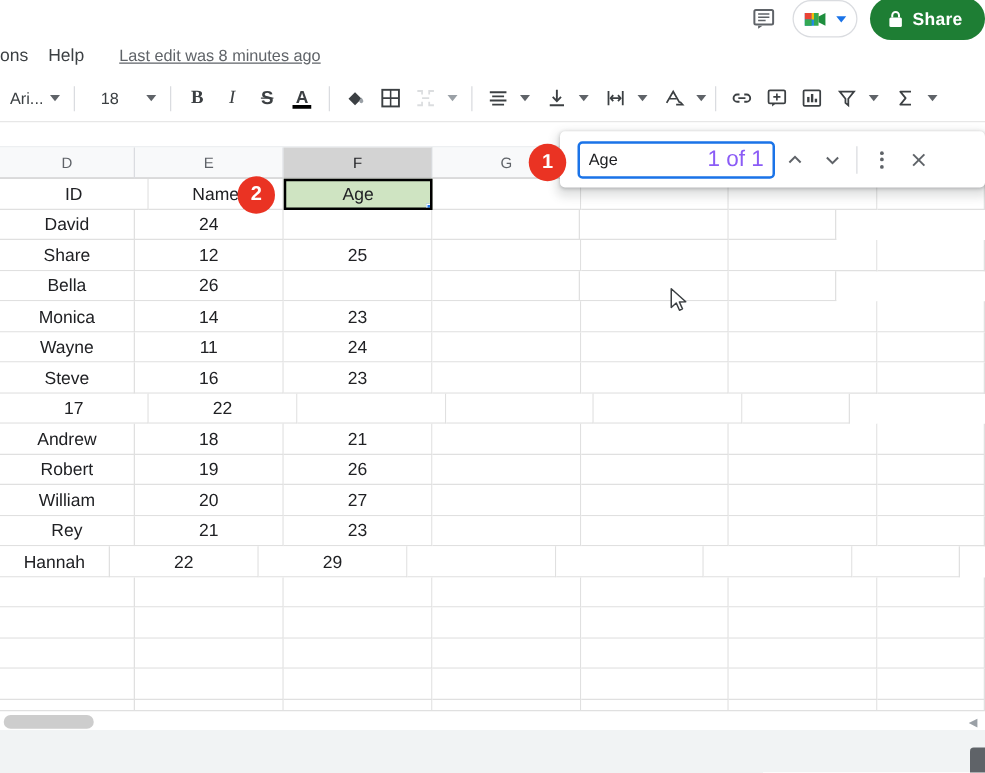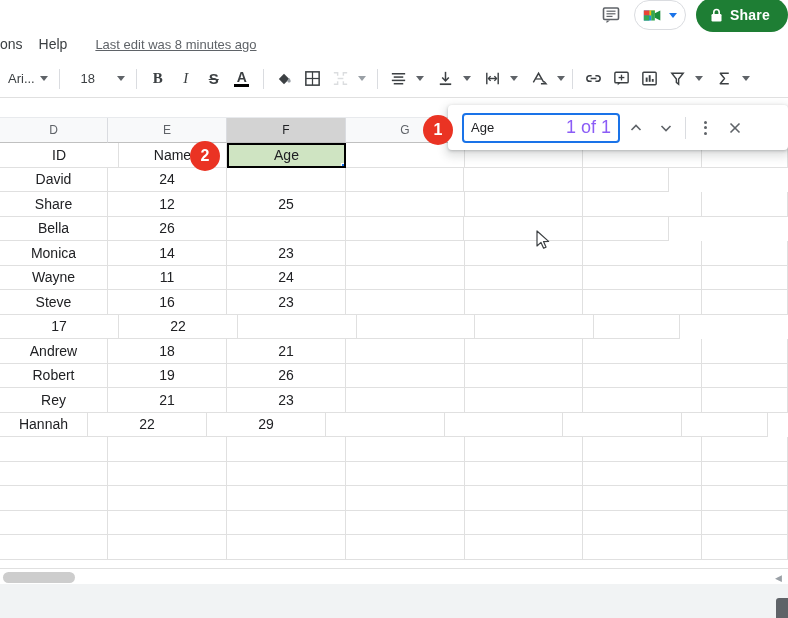--- a/index.html
+++ b/index.html
@@ -596,20 +596,43 @@
           </div>
           <div class="cell" style="width: 119px;">
             <span></span>
           </div>
           <div class="cell" style="width: 86px;">
             <span></span>
           </div>
         </div>
         <div class="grid-row">
           <div class="cell" style="width: 108px;">
+            <span>William</span>
+          </div>
+          <div class="cell" style="width: 119px;">
+            <span>20</span>
+          </div>
+          <div class="cell" style="width: 119px;">
+            <span>27</span>
+          </div>
+          <div class="cell" style="width: 119px;">
+            <span></span>
+          </div>
+          <div class="cell" style="width: 118px;">
+            <span></span>
+          </div>
+          <div class="cell" style="width: 119px;">
+            <span></span>
+          </div>
+          <div class="cell" style="width: 86px;">
+            <span></span>
+          </div>
+        </div>
+        <div class="grid-row">
+          <div class="cell" style="width: 108px;">
             <span>Rey</span>
           </div>
           <div class="cell" style="width: 119px;">
             <span>21</span>
           </div>
           <div class="cell" style="width: 119px;">
             <span>23</span>
           </div>
           <div class="cell" style="width: 119px;">
             <span></span>

